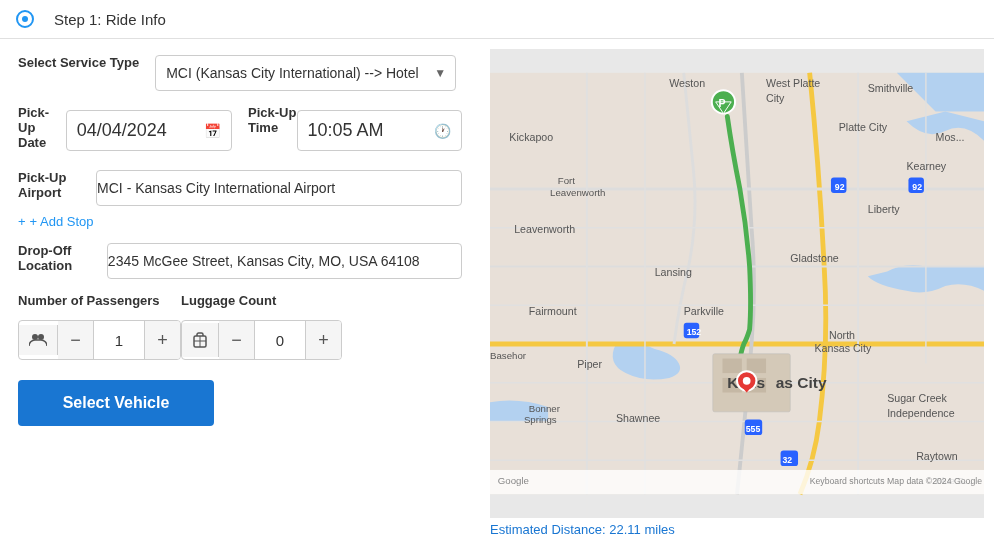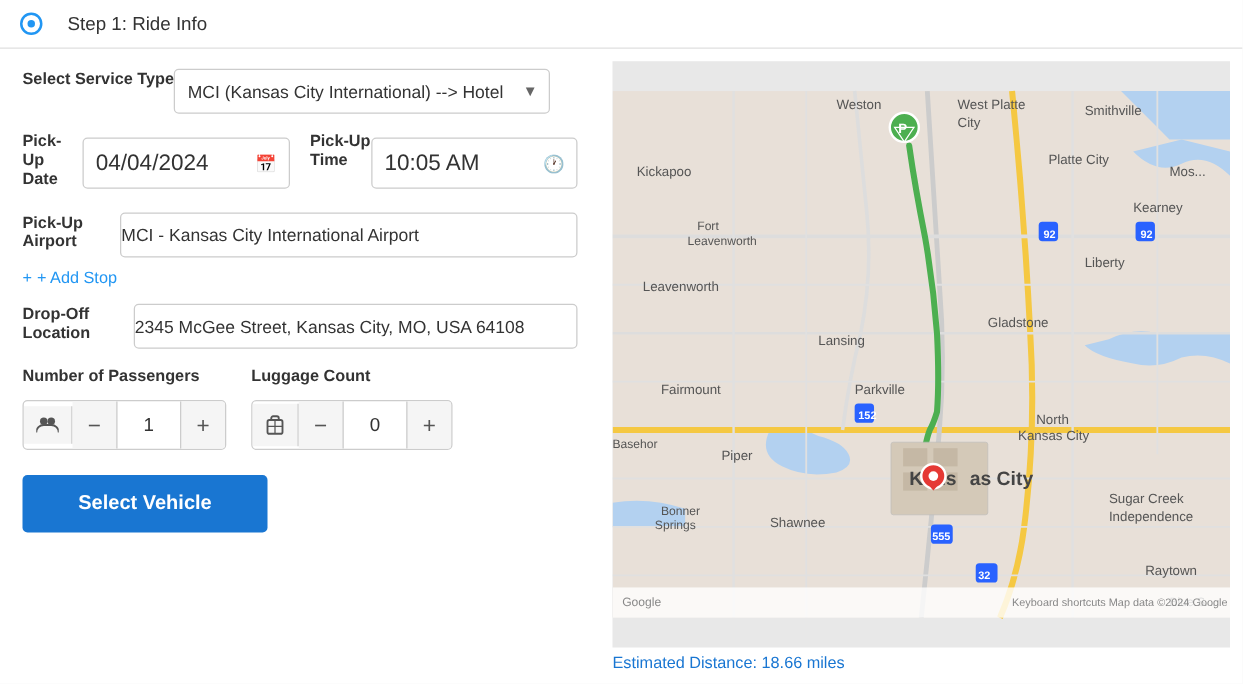--- a/index.html
+++ b/index.html
@@ -60,20 +60,21 @@
 
     .section-label {
       font-size: 13px;
       font-weight: 600;
       color: #333;
       margin-bottom: 6px;
     }
 
     .select-wrapper {
       position: relative;
+      margin-left: 16px;
     }
     .select-wrapper select {
       width: 100%;
       padding: 9px 36px 9px 10px;
       border: 1px solid #ccc;
       border-radius: 4px;
       appearance: none;
       font-size: 14px;
       background: #fff;
       cursor: pointer;
@@ -138,21 +139,20 @@
       cursor: pointer;
       text-decoration: none;
       display: inline-flex;
       align-items: center;
       gap: 4px;
       margin-top: -6px;
     }
 
     .counter-row {
       display: flex;
-      gap: 20px;
       align-items: flex-end;
     }
 
     .counter-group {
       display: flex;
       flex-direction: column;
       gap: 6px;
     }
 
     .counter-control {
@@ -437,18 +437,18 @@
           </g>
 
           <rect x="0" y="410" width="510" height="25" fill="rgba(255,255,255,0.8)"></rect>
           <text x="8" y="425" font-size="10" fill="#888" font-family="Arial">Google</text>
           <text x="330" y="425" font-size="9" fill="#888" font-family="Arial">Keyboard shortcuts  Map data ©2024 Google  Terms  Report a map error</text>
         </svg>
       </div>
 
       <div class="estimated-distance">
         <span>Estimated Distance:</span>
-        <span>18.66 miles</span>
+        <span>22.11 miles</span>
       </div>
     </div>
 
   </div>
 </div>
 
 </body></html>

